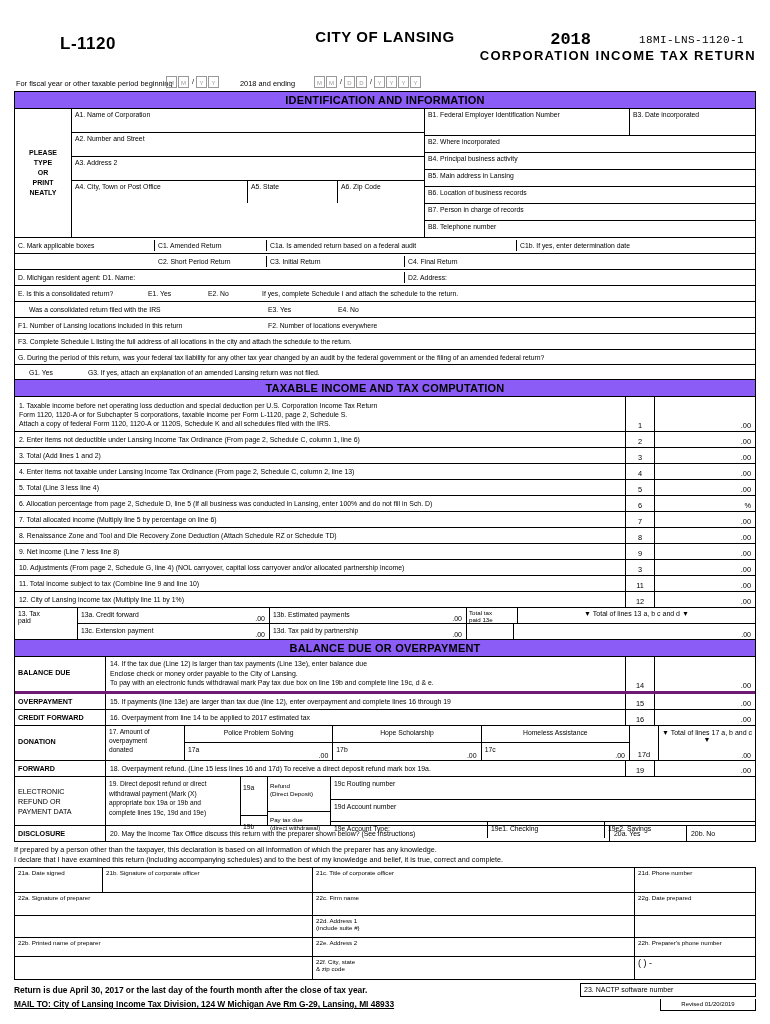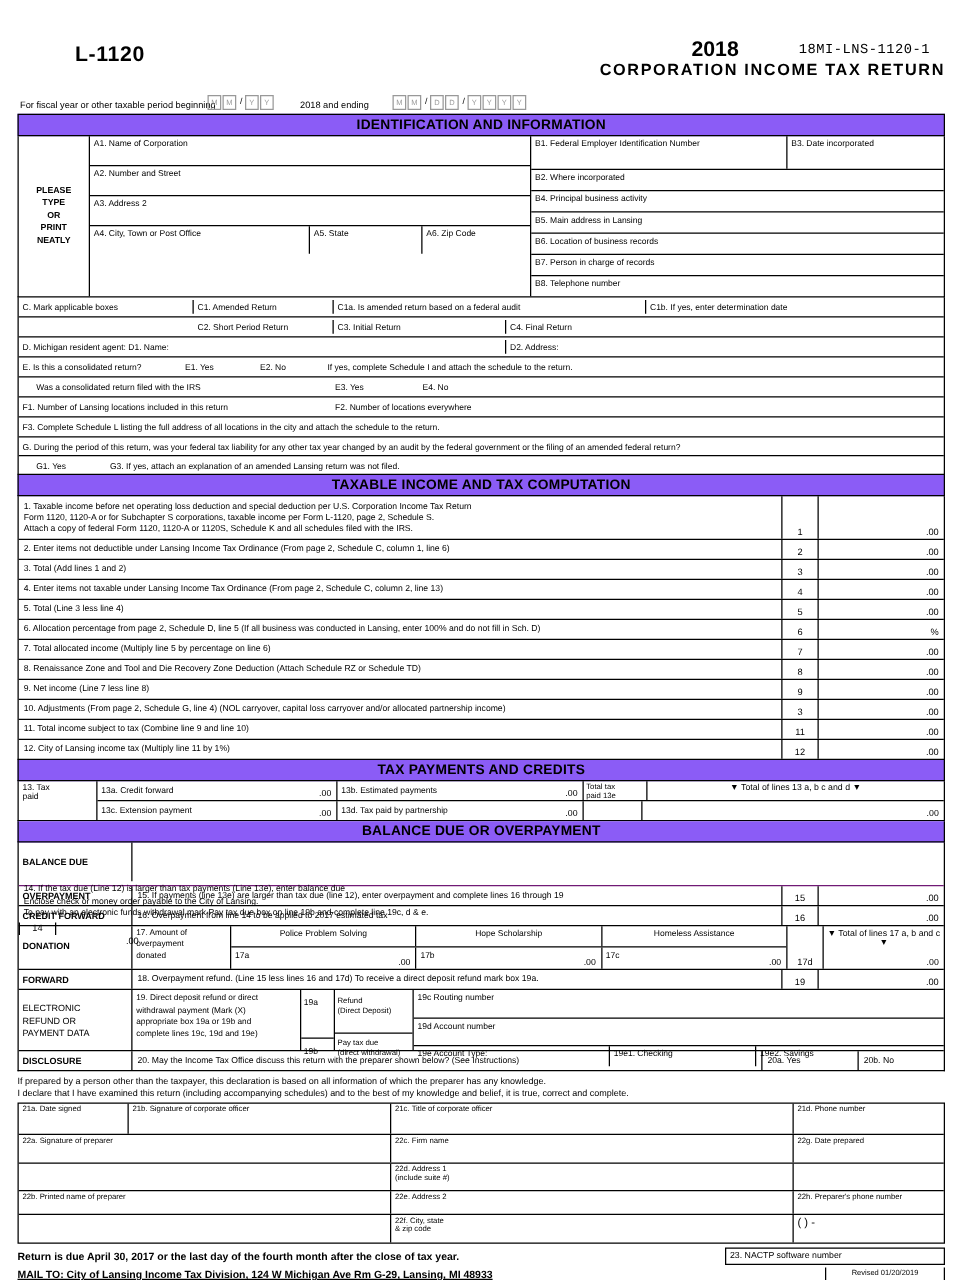--- a/index.html
+++ b/index.html
@@ -10,21 +10,21 @@
     color:#000;
     font-size:7.2px;
     -webkit-font-smoothing:none;
   }
   .page{position:relative;width:770px;height:1024px;box-sizing:border-box;padding:0 14px;}
   
   .hdr{position:relative;height:52px;margin-top:24px;}
   .formno{position:absolute;left:46px;top:10px;font-size:17px;font-weight:bold;letter-spacing:.5px;}
   .ttl1{position:absolute;left:0;right:0;top:4px;text-align:center;font-size:15px;font-weight:bold;letter-spacing:.6px;}
   .ttl2{position:absolute;left:0;right:0;top:24px;text-align:right;font-size:13px;font-weight:bold;letter-spacing:1.3px;}
-  .year{position:absolute;right:165px;top:6px;font-size:17px;font-weight:bold;}
+  .year{position:absolute;right:165px;top:6px;font-size:17px;font-weight:bold;font-family:Liberation Mono, monospace;}
   .barcode{position:absolute;right:12px;top:10px;font-family:"Liberation Mono",monospace;font-size:11px;letter-spacing:.4px;}
   .fiscal{position:relative;height:14px;font-size:7.4px;margin-bottom:1px;}
   .fiscal .lbl{position:absolute;left:2px;top:3px;}
   .fiscal .lbl2{position:absolute;left:226px;top:3px;}
   .mmbox{position:absolute;top:0;display:flex;}
   .cellbox{width:11px;height:12px;border:1px solid #999;box-sizing:border-box;margin-right:1px;text-align:center;font-size:6px;color:#9a9a9a;line-height:12px;}
   .slash{width:6px;text-align:center;line-height:12px;font-size:7px;}
   .band{border:1px solid #000;border-top:none;text-align:center;font-weight:bold;font-size:11px;padding:2px 0;background:#8b5cf6;letter-spacing:.2px;}
   .bandtop{border-top:1px solid #000;}
   .lab{font-size:6.8px;}
@@ -54,20 +54,21 @@
   .tinyparen{font-size:9px;}
   .inline-amt{position:absolute;right:4px;bottom:1px;font-size:7px;}
 </style>
 </head>
 <body>
 
 <div class="page">
 
   <div class="hdr">
     <div class="formno">L-1120</div>
+    <div class="ttl1">CITY OF LANSING</div>
     <div class="ttl2">CORPORATION  INCOME  TAX  RETURN</div>
     <div class="year">2018</div>
     <div class="barcode">18MI-LNS-1120-1</div>
   </div>
 
   <div class="fiscal">
     <span class="lbl">For fiscal year or other taxable period beginning</span>
     <div class="mmbox" style="left:152px;">
       <div class="cellbox">M</div>
       <div class="cellbox">M</div>
@@ -229,21 +230,20 @@
       <div class="lnum">11</div>
       <div class="lamt">.00</div>
     </div>
     <div class="lrow" style="border-bottom:none;">
       <div class="ldesc">12.  City of Lansing income tax (Multiply line 11 by 1%)</div>
       <div class="lnum">12</div>
       <div class="lamt">.00</div>
     </div>
   </div>
 
-  <div class="band">TAX PAYMENTS AND CREDITS</div>
   <div style="border:1px solid #000;border-top:none;display:flex;">
     <div style="width:56px;border-right:1px solid #000;font-size:6.8px;padding:2px 3px;white-space:pre-line;">13.  Tax
       paid</div>
     <div style="flex:1;">
       <div style="display:flex;border-bottom:1px solid #000;height:15px;">
         <div style="width:185px;border-right:1px solid #000;position:relative;padding:2px 3px;">
           <span class="lab">13a. Credit forward</span>
           <span class="inline-amt">.00</span>
         </div>
         <div style="width:190px;border-right:1px solid #000;position:relative;padding:2px 3px;">
@@ -267,21 +267,21 @@
         <div style="flex:1;position:relative;">
             <span class="inline-amt">.00</span>
           </div>
       </div>
     </div>
   </div>
 
   <div class="band">BALANCE DUE OR OVERPAYMENT</div>
   <div style="border:1px solid #000;border-top:none;">
 
-    <div style="display:flex;border-bottom:1px solid #701a75;height:34px;flex-direction:column;">
+    <div style="display:flex;border-bottom:3px solid #701a75;height:34px;">
       <div style="width:84px;border-right:1px solid #000;font-weight:bold;font-size:7.2px;padding:11px 3px;">BALANCE DUE</div>
       <div style="flex:1;padding:2px 4px;font-size:6.9px;line-height:9.5px;white-space:pre-line;">14.   If the tax due (Line 12) is larger than tax payments (Line 13e), enter balance due
         Enclose check or money order payable to the City of Lansing.
         To pay with an electronic funds withdrawal mark Pay tax due box on line 19b and complete line 19c, d &amp; e.</div>
       <div class="lnum" style="align-items:flex-end;">14</div>
       <div class="lamt">.00</div>
     </div>
 
     <div style="display:flex;border-bottom:1px solid #000;height:15px;align-items:center;">
       <div style="width:84px;border-right:1px solid #000;font-weight:bold;font-size:7.2px;padding:0 3px;align-self:stretch;display:flex;align-items:center;">OVERPAYMENT</div>

